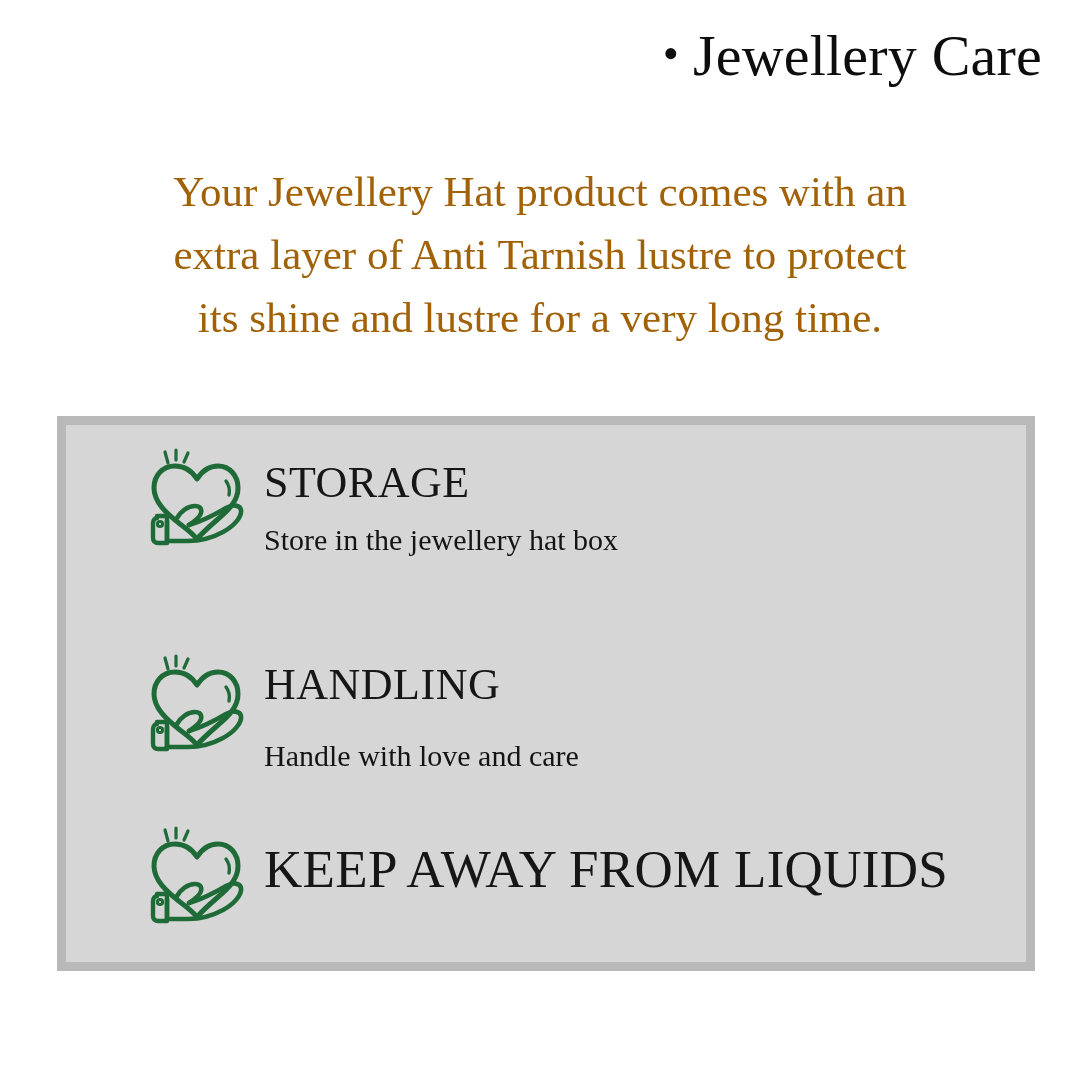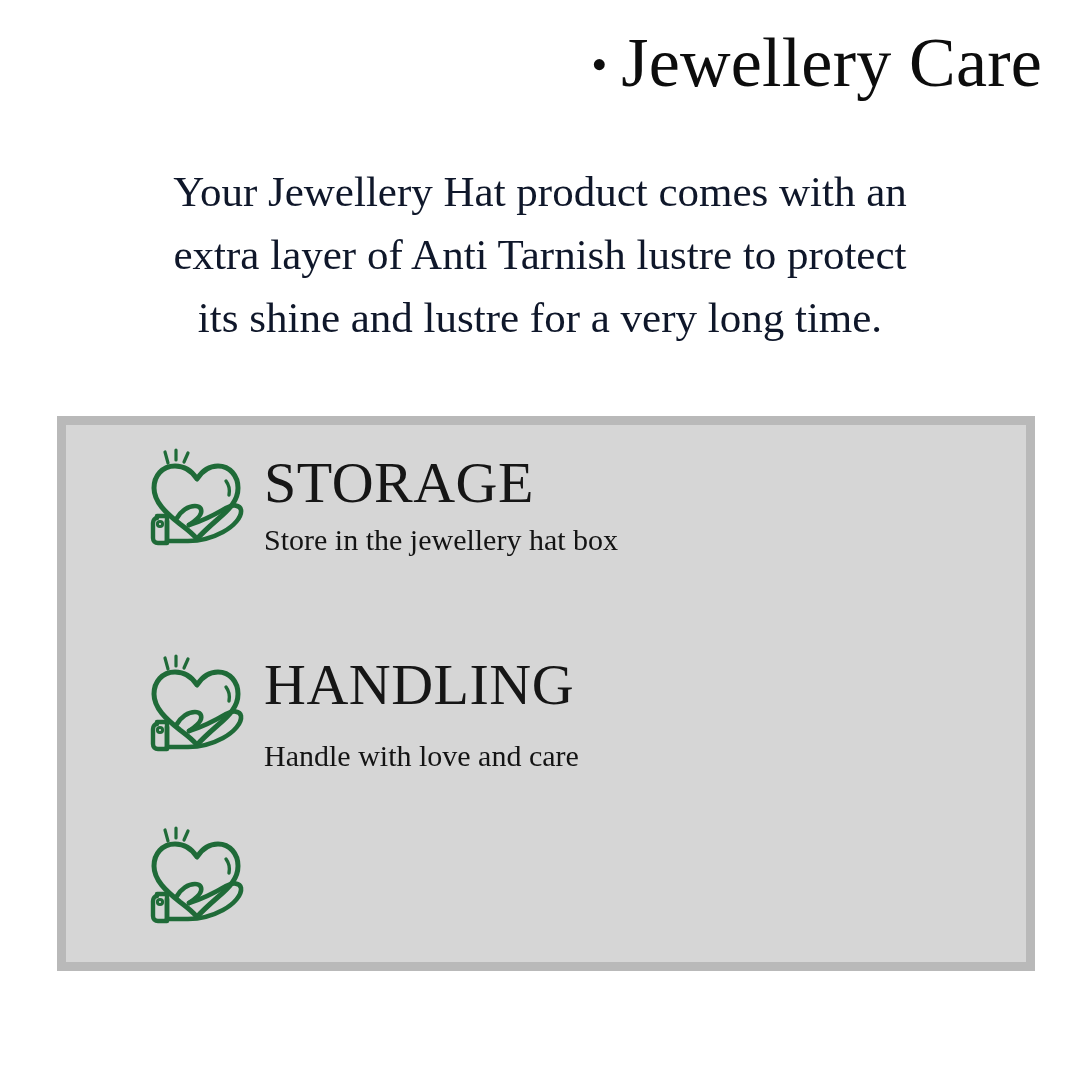--- a/index.html
+++ b/index.html
@@ -33,37 +33,37 @@
     justify-content: flex-end;
     gap: 14px;
   }
   .title-bullet {
     font-size: 46px;
     line-height: 1;
     color: #0d0d0d;
     transform: translateY(-6px);
   }
   .title-text {
-    font-size: 70px;
+    font-size: 58px;
     line-height: 1.05;
     letter-spacing: 0.2px;
     color: #0d0d0d;
     white-space: nowrap;
   }
 
   
   .intro {
     position: absolute;
     top: 160px;
     left: 0;
     width: 1080px;
     text-align: center;
     font-size: 43px;
     line-height: 63px;
-    color: #0f172a;
+    color: #a16207;
     font-stretch: condensed;
   }
   .intro .intro-line {
     display: block;
     white-space: nowrap;
   }
 
   
   .care-panel {
     position: absolute;
@@ -99,21 +99,21 @@
     margin-right: 16px;
   }
   .care-icon svg { display: block; width: 100%; height: 100%; }
 
   .care-body {
     flex: 1 1 auto;
     padding-top: 8px;
   }
 
   .care-heading {
-    font-size: 58px;
+    font-size: 44px;
     line-height: 56px;
     letter-spacing: 0.5px;
     color: #161616;
     margin: 0;
     font-weight: normal;
     white-space: nowrap;
   }
   .care-heading--big {
     font-size: 53px;
     letter-spacing: 0.3px;
@@ -228,18 +228,21 @@
                        C56 70 51 74 45 78" stroke-width="4.6"></path>
               <path d="M45 78 C58 74 72 67 82 61 C89 57 96 58 97 63
                        C98 70 90 79 79 85 C68 91 56 94 44 94 L23 94" stroke-width="4.6"></path>
               <path d="M23 94 L23 74" stroke-width="4.6"></path>
               <path d="M13 71 C11 71 9 73 9 76 L9 91 C9 94 11 96 14 96
                        L23 96 L23 69 L13 69 Z" stroke-width="4.4"></path>
               <circle cx="16" cy="77" r="2.6" stroke-width="3"></circle>
             </g>
           </svg>
         </span>
+        <div class="care-body">
+          <p class="care-heading care-heading--big">KEEP AWAY FROM LIQUIDS</p>
+        </div>
       </div>
 
     </div>
   </div>
 
 </div>
 
 </body></html>

